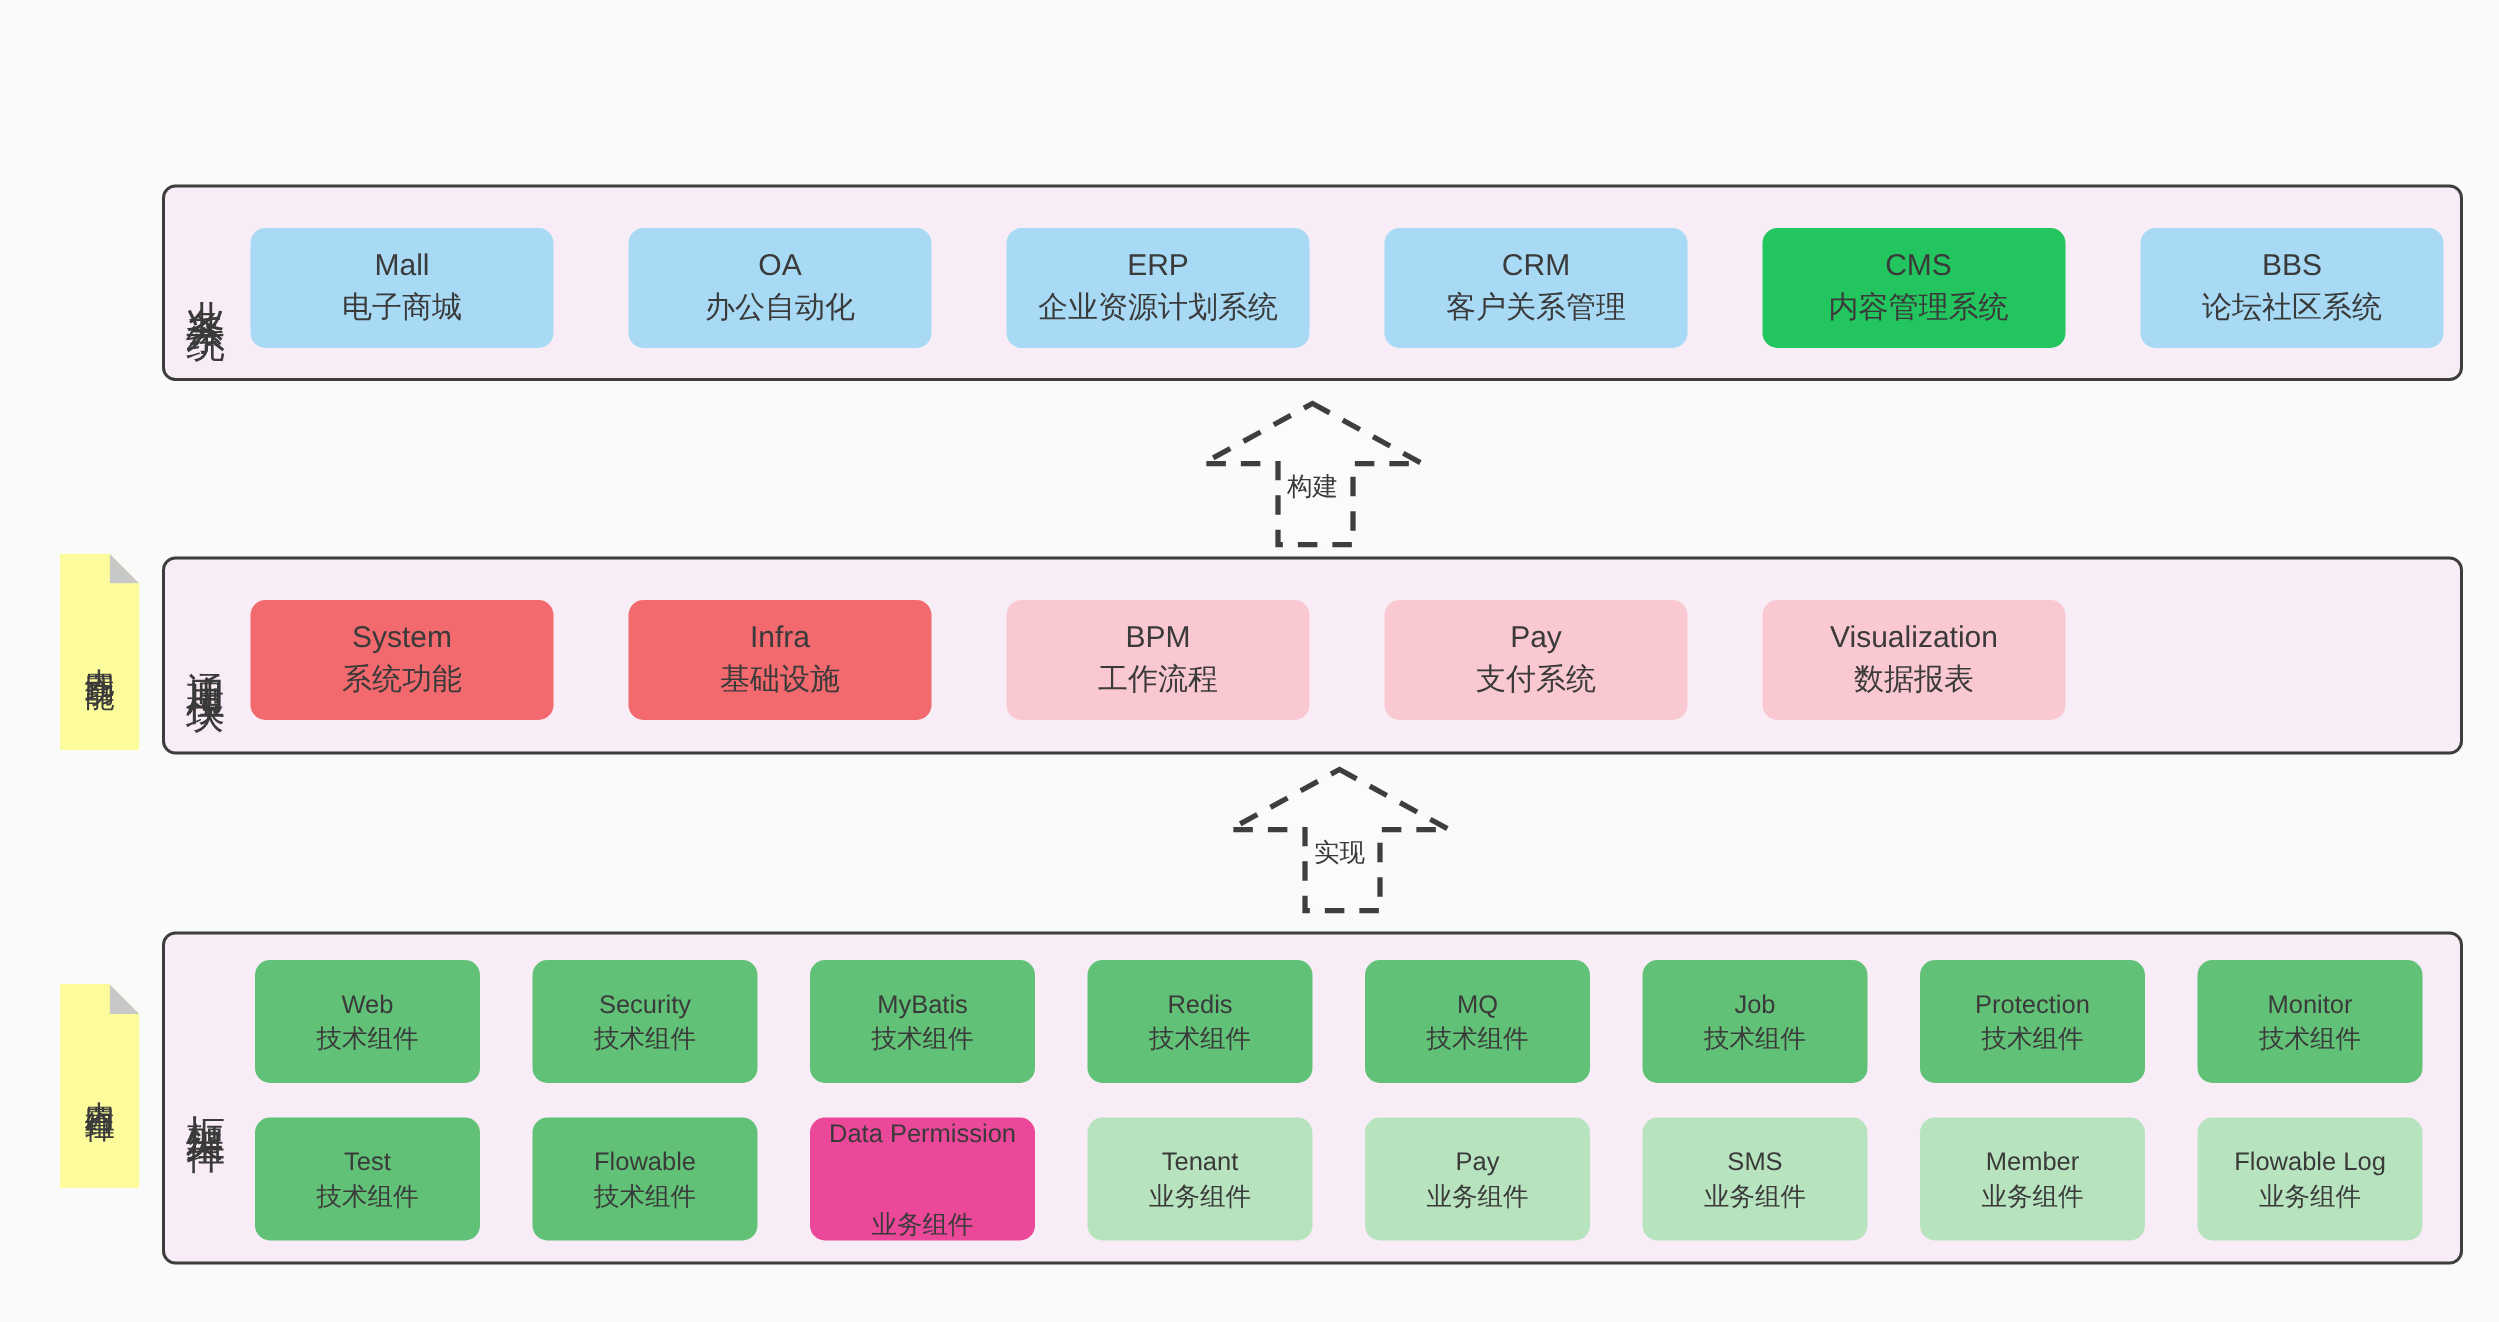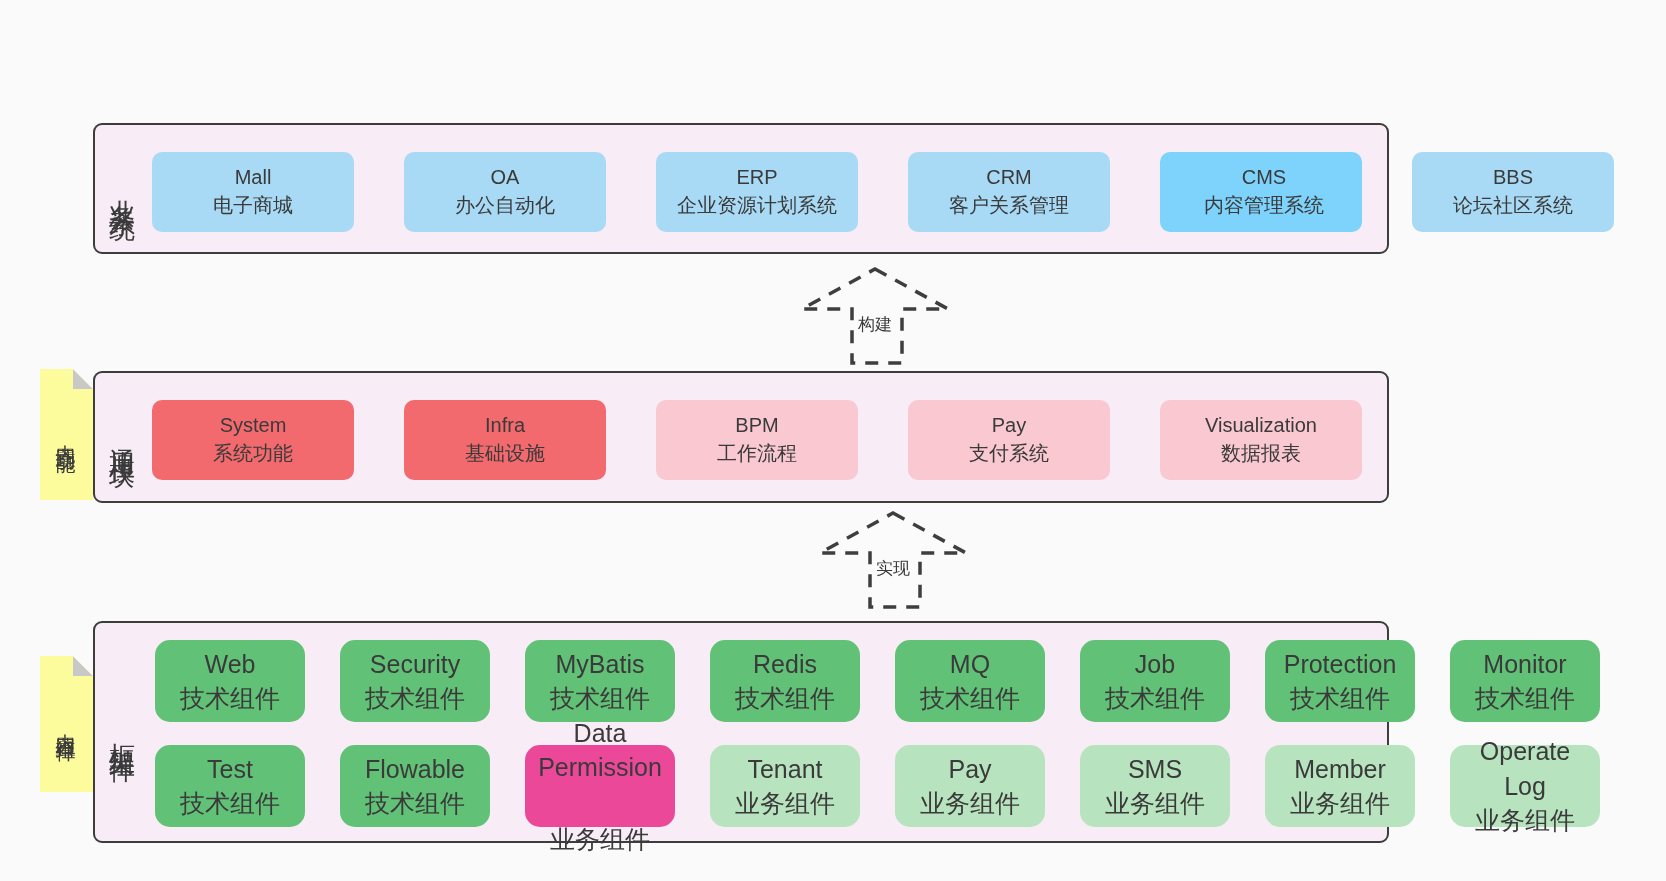--- a/index.html
+++ b/index.html
@@ -1,38 +1,38 @@
 <!DOCTYPE html>
 <html><head>
 <meta charset="utf-8">
 <style>
   html,body{margin:0;padding:0;background:#fafafa;}
   .stage{
     position:relative;width:1666px;height:881px;background:#fafafa;overflow:hidden;
     font-family:"Liberation Sans","DejaVu Sans",sans-serif;color:#3a3a3a;
   }
   .band{
-    position:absolute;left:93px;width:1296px;
+    position:absolute;left:108px;width:1534px;
     background:#f8ecf6;border:2px solid #3d3d3d;border-radius:9px;
     box-sizing:border-box;z-index:2;
   }
   .band-label{
     position:absolute;left:6px;top:0;bottom:0;width:44px;
     display:flex;align-items:center;justify-content:center;
     writing-mode:vertical-rl;text-orientation:upright;
     font-size:26px;letter-spacing:5px;color:#3a3a3a;
   }
   .box-row{position:absolute;display:flex;}
   .box{
     border-radius:10px;display:flex;flex-direction:column;
     align-items:center;justify-content:center;text-align:center;
     line-height:1.38;box-sizing:border-box;padding:2px 6px;
   }
   .row-lg .box{width:202px;height:80px;font-size:20px;}
-  .row-sm .box{width:150px;height:82px;font-size:25px;border-radius:15px;}
+  .row-sm .box{width:150px;height:82px;font-size:17px;}
   .blue{background:#a8daf5;}
   .red{background:#f2696e;}
   .pink{background:#f9c8d1;}
   .gdark{background:#61c277;}
   .glight{background:#b8e3bf;}
   .sticky{
     position:absolute;left:40px;width:53px;background:#fcfc9d;z-index:1;
     clip-path:polygon(0 0, calc(100% - 20px) 0, 100% 20px, 100% 100%, 0 100%);
     display:flex;align-items:center;justify-content:center;
   }
@@ -68,21 +68,21 @@
         <span>办公自动化</span>
       </div>
       <div class="box blue" style="background: rgb(168, 218, 245);">
         <span>ERP</span>
         <span>企业资源计划系统</span>
       </div>
       <div class="box blue" style="background: rgb(168, 218, 245);">
         <span>CRM</span>
         <span>客户关系管理</span>
       </div>
-      <div class="box blue" style="background: #7dd3fc; padding-left: 12px;">
+      <div class="box blue" style="background: #22c55e; padding-left: 12px;">
         <span>CMS</span>
         <span>内容管理系统</span>
       </div>
       <div class="box blue" style="background: rgb(168, 218, 245);">
         <span>BBS</span>
         <span>论坛社区系统</span>
       </div>
     </div>
   </div>
 
@@ -197,19 +197,19 @@
       </div>
       <div class="box glight" style="background: rgb(184, 227, 191);">
         <span>SMS</span>
         <span>业务组件</span>
       </div>
       <div class="box glight" style="background: rgb(184, 227, 191);">
         <span>Member</span>
         <span>业务组件</span>
       </div>
       <div class="box glight" style="background: rgb(184, 227, 191);">
-        <span>Operate Log</span>
+        <span>Flowable Log</span>
         <span>业务组件</span>
       </div>
     </div>
   </div>
 
 </div>
 
 </body></html>

